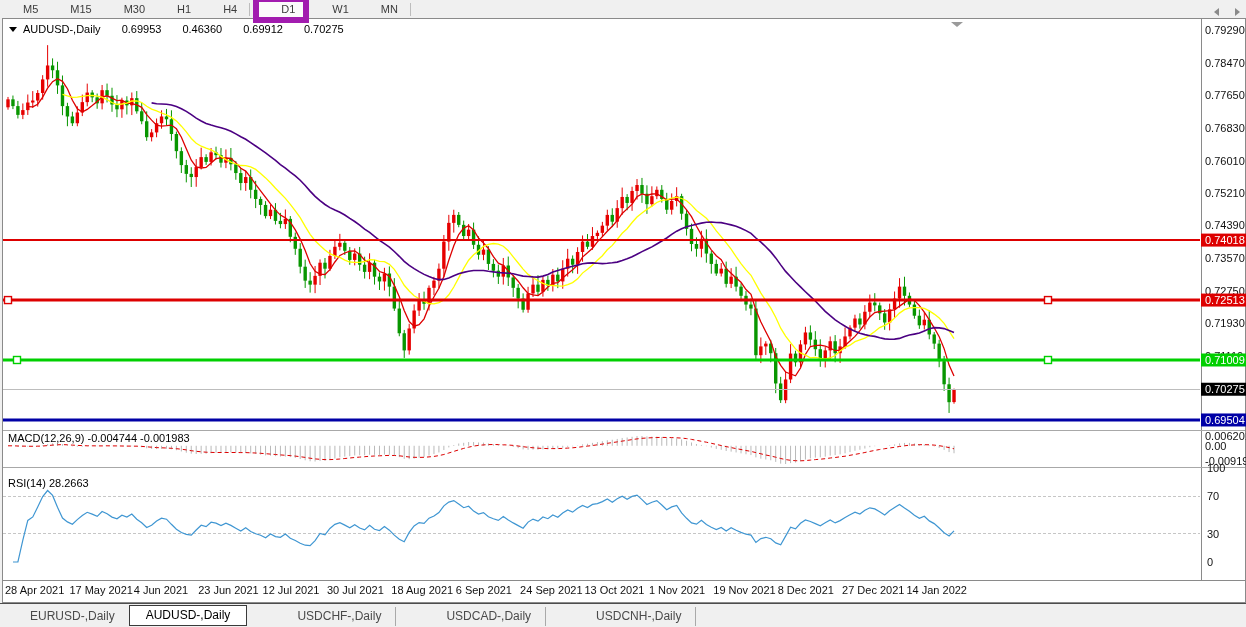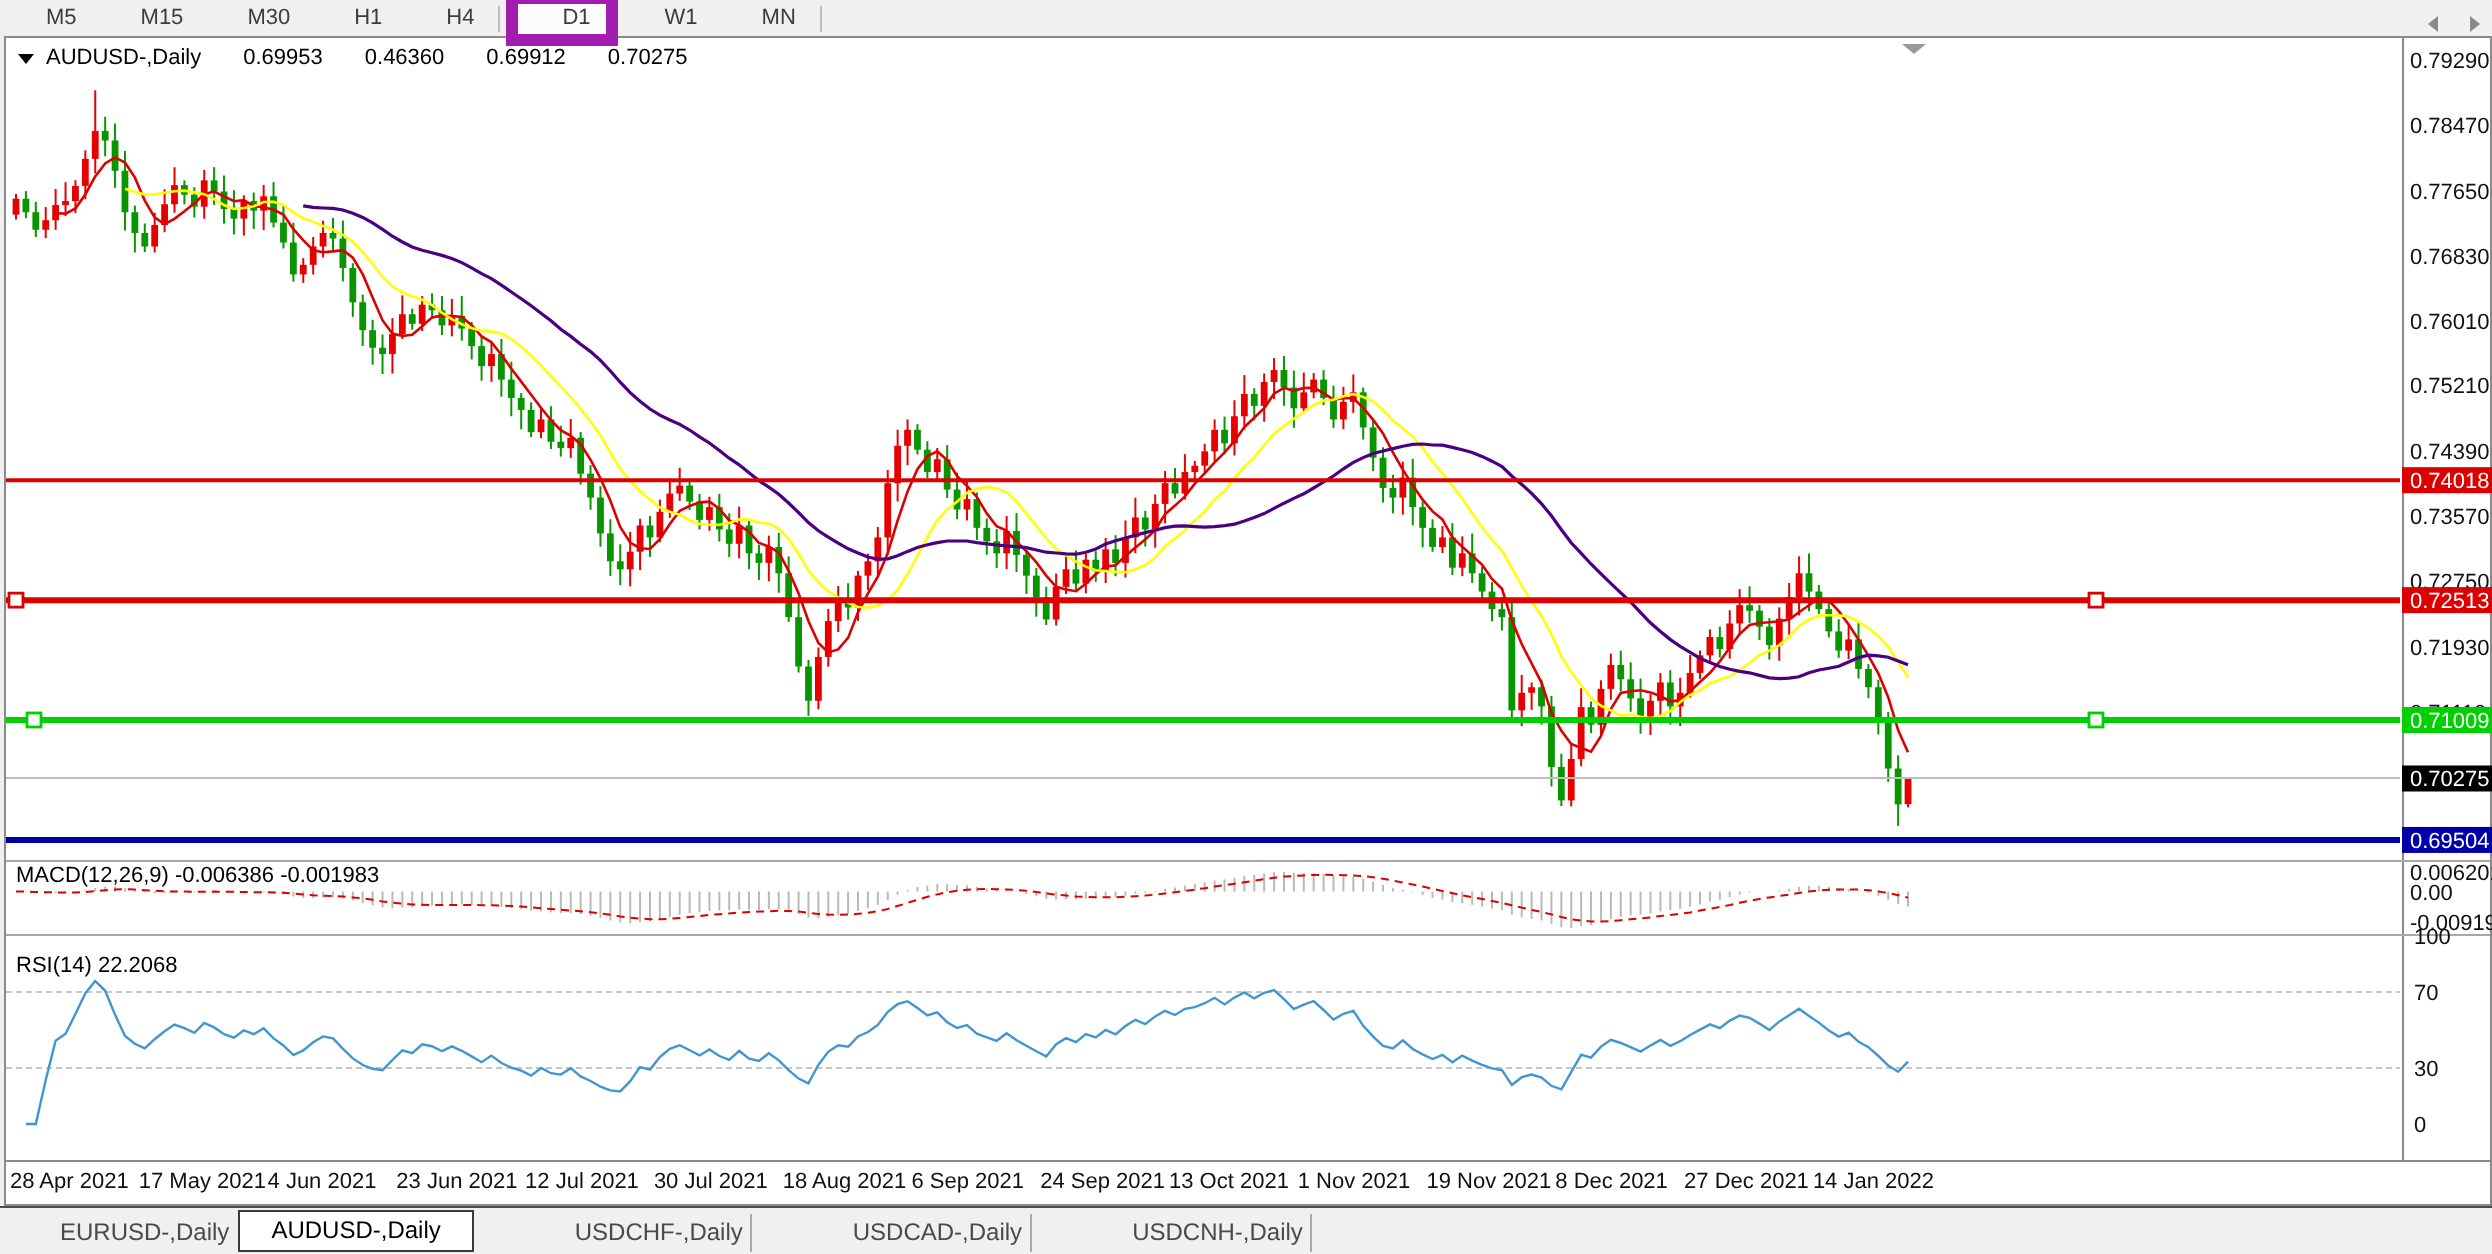--- a/index.html
+++ b/index.html
@@ -33,21 +33,21 @@
   #macd-label{left:8px;top:432px;}
   #rsi-label{left:8px;top:477px;}
 
   
   #tabbar{
     position:absolute;left:0;top:603px;width:1246px;height:24px;z-index:3;
     background:#f0f0f0;border-top:1px solid #4d4d4d;
     display:flex;align-items:center;font-size:12px;color:#4a4a4a;
   }
   #tabbar .pad{width:16px;}
-  .tab{padding:2px 4px 3px 14px;cursor:default;}
+  .tab{padding:2px 14px 3px 14px;cursor:default;}
   .tab.withsep{border-right:1px solid #a9a9a9;margin-left:36px;}
   .tab.active{
     background:#ffffff;border:1px solid #3a3a3a;color:#000;
     padding:2px 16px 3px 16px;margin-top:-2px;
   }
   #tab-scroll{position:absolute;right:6px;top:8px;display:flex;gap:16px;z-index:4;}
   .arrow-left{width:0;height:0;border-top:4px solid transparent;border-bottom:4px solid transparent;border-right:5px solid #8a8a8a;}
   .arrow-right{width:0;height:0;border-top:4px solid transparent;border-bottom:4px solid transparent;border-left:5px solid #8a8a8a;}
 </style>
 </head>
@@ -742,22 +742,22 @@
 
   <div id="chart-title" class="overlay">
     <span class="tri-down"></span>
     <span>AUDUSD-,Daily</span>
     <span class="num">0.69953</span>
     <span class="num">0.46360</span>
     <span class="num">0.69912</span>
     <span class="num">0.70275</span>
   </div>
 
-  <div id="macd-label" class="overlay">MACD(12,26,9) -0.006386 -0.001983</div>
-  <div id="rsi-label" class="overlay">RSI(14) 22.2068</div>
+  <div id="macd-label" class="overlay">MACD(12,26,9) -0.004744 -0.001983</div>
+  <div id="rsi-label" class="overlay">RSI(14) 28.2663</div>
 
   <div id="tabbar">
       <div class="pad"></div>
       <div class="tab">EURUSD-,Daily</div>
       <div class="tab active">AUDUSD-,Daily</div>
       <div class="tab withsep">USDCHF-,Daily</div>
       <div class="tab withsep">USDCAD-,Daily</div>
       <div class="tab withsep">USDCNH-,Daily</div>
     </div>
 

